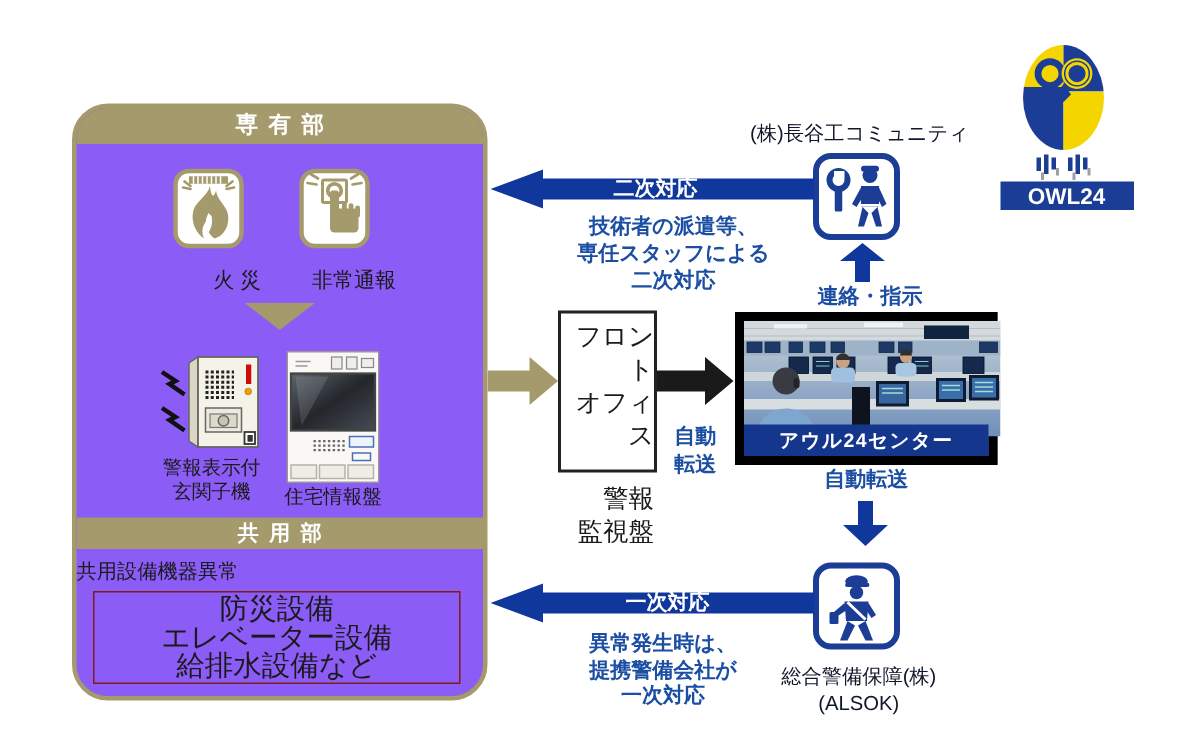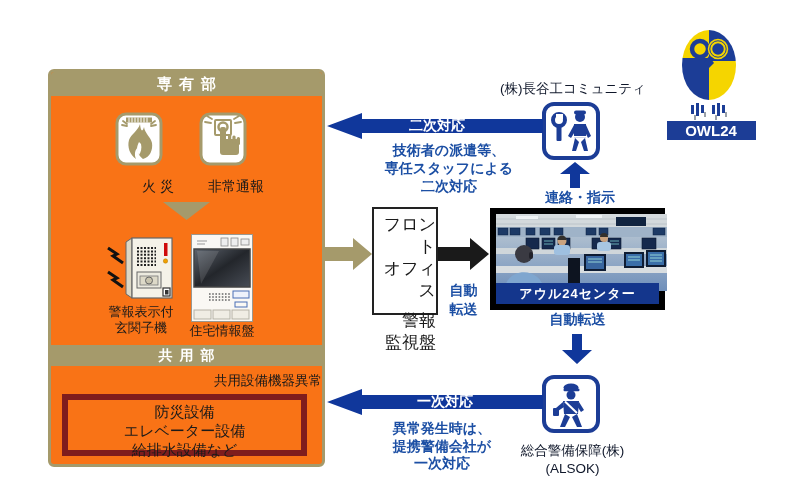--- a/index.html
+++ b/index.html
@@ -1,34 +1,34 @@
 <!DOCTYPE html>
 <html><head>
 <meta charset="utf-8">
 <style>
   html,body{margin:0;padding:0;background:#fff;}
   #stage{position:relative;width:801px;height:504px;background:#fff;overflow:hidden;
          font-family:"Liberation Sans",sans-serif;color:#1a1a1a;}
   .abs{position:absolute;}
   
   #private-common-box{left:48px;top:69px;width:277px;height:398px;border:3px solid #A59A6B;
-      border-radius:6px;overflow:hidden;background:#f97316;box-sizing:border-box;}
+      border-radius:24px;overflow:hidden;background:#8b5cf6;box-sizing:border-box;}
   .gold-band{position:absolute;left:0;width:100%;background:#A59A6B;color:#fff;
       font-weight:bold;font-size:15px;letter-spacing:7px;text-indent:7px;text-align:center;}
   #band-private{top:0;height:24px;line-height:24px;}
   #band-common{top:273px;height:21px;line-height:21px;font-size:14px;}
   .icon-label{position:absolute;font-size:14px;text-align:right;color:#1a1a1a;}
   .dev-label{position:absolute;font-size:13px;line-height:16px;text-align:center;color:#1a1a1a;}
-  #common-title{position:absolute;left:0;top:300px;width:100%;text-align:right;font-size:13.5px;}
-  #equip-box{position:absolute;left:11px;top:322px;width:245px;height:62px;border:6px solid #7f1d1d;
-      box-sizing:border-box;text-align:center;font-size:15px;line-height:19px;padding-top:2px;}
+  #common-title{position:absolute;left:0;top:300px;width:100%;text-align:left;font-size:13.5px;}
+  #equip-box{position:absolute;left:11px;top:322px;width:245px;height:62px;border:1px solid #7f1d1d;
+      box-sizing:border-box;text-align:center;font-size:19px;line-height:19px;padding-top:2px;}
   
   #front-office-box{left:372px;top:207px;width:66px;height:108px;border:2px solid #222;
       box-sizing:border-box;background:#fff;text-align:right;font-size:17px;line-height:22px;padding-top:5px;}
-  #front-office-box .gap{margin-top:8px;}
+  #front-office-box .gap{margin-top:20px;}
   .blue-note{color:#1C4FA4;font-weight:bold;text-align:center;}
   .shaft-label{color:#fff;font-weight:bold;font-size:14px;text-align:center;z-index:3;}
   
   #center-photo{left:490px;top:208px;width:175px;height:102px;border:6px solid #000000;
       box-sizing:border-box;background:#45679a;}
   #photo-caption{position:absolute;left:0;bottom:0;width:100%;height:21px;line-height:21px;
       background:#14368c;color:#fff;font-weight:bold;font-size:13px;text-align:center;letter-spacing:1px;}
   
   .blue-pict{border:4px solid #1C3D96;border-radius:12px;background:#fff;box-sizing:border-box;}
   .small-title{font-size:13.5px;color:#0f172a;text-align:center;}

